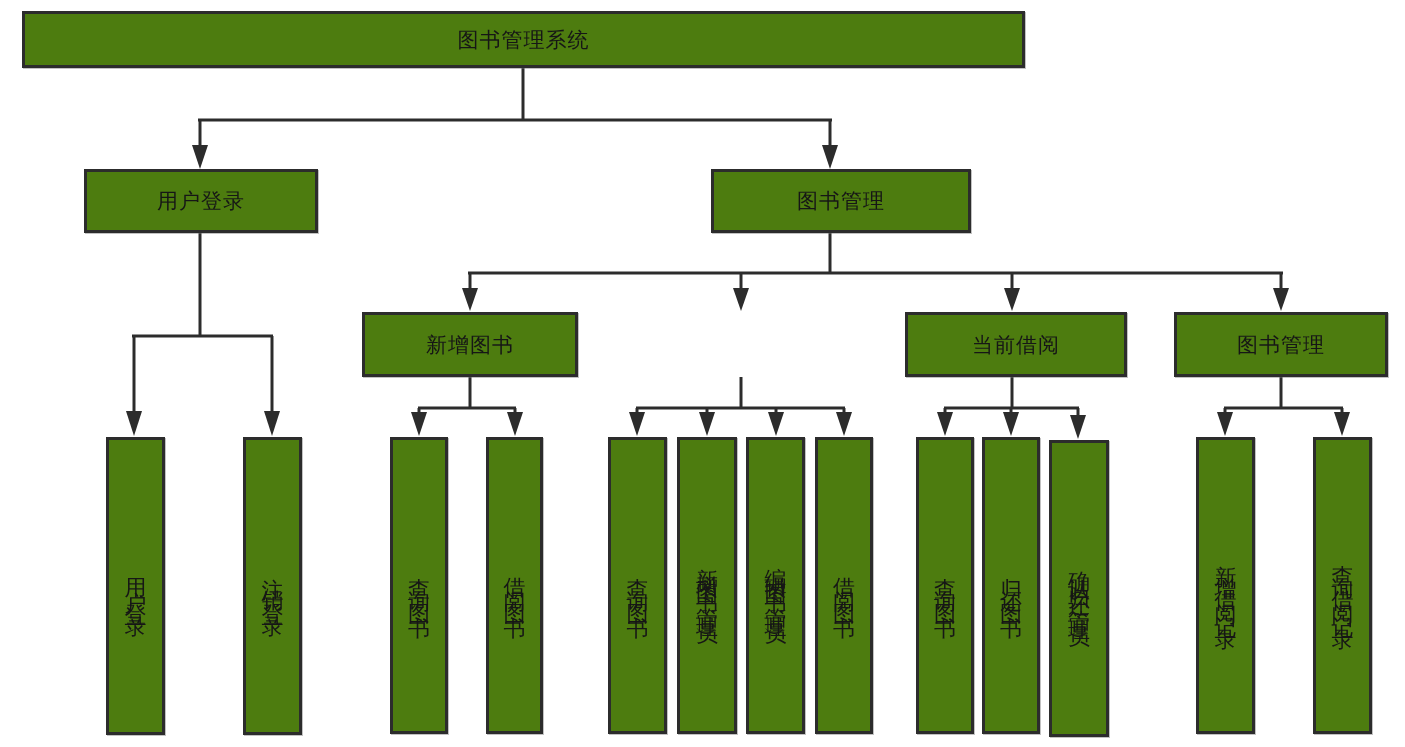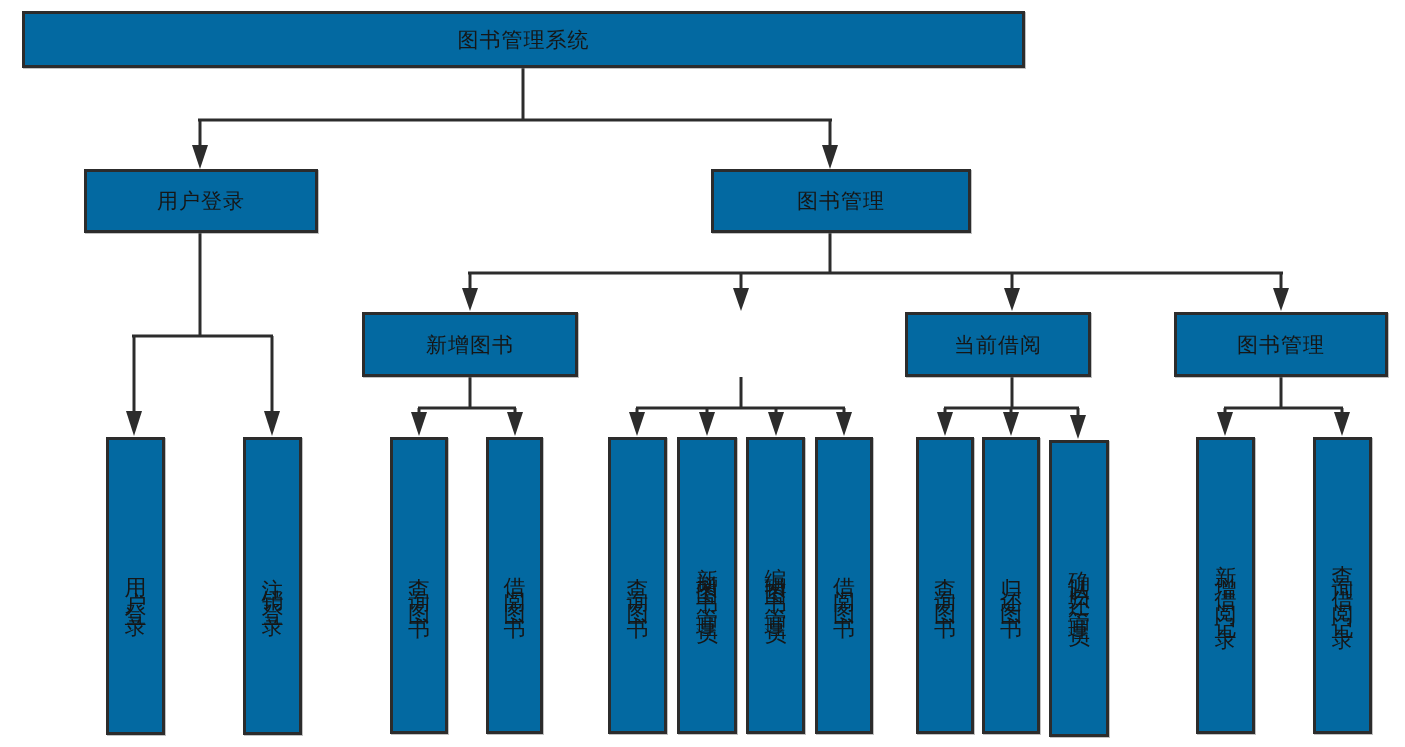--- a/index.html
+++ b/index.html
@@ -18,21 +18,21 @@
   .connectors {
     position: absolute;
     left: 0;
     top: 0;
     width: 1405px;
     height: 747px;
   }
   .box {
     position: absolute;
     box-sizing: border-box;
-    background: #0369a1;
+    background: #4d7c0f;
     border: 3px solid #2c2c2c;
     box-shadow: 1px 1px 0 rgba(120,120,120,.45);
     display: flex;
     align-items: center;
     justify-content: center;
     color: #161616;
   }
   .hbox {
     font-size: 21px;
     letter-spacing: 1px;
@@ -139,21 +139,21 @@
       <polygon points="1334,412 1350,412 1342,436" fill="#2c2c2c" stroke="none"></polygon>
     </g>
   </svg>
 
   <div class="box hbox" style="left:22px; top:11px; width:1003px; height:57px;">图书管理系统</div>
 
   <div class="box hbox" style="left:84px; top:169px; width:234px; height:64px;">用户登录</div>
   <div class="box hbox" style="left:711px; top:169px; width:260px; height:64px;">图书管理</div>
 
   <div class="box hbox" style="left:362px; top:312px; width:216px; height:65px;">新增图书</div>
-  <div class="box hbox" style="left:905px; top:312px; width:186px; height:65px;">当前借阅</div>
+  <div class="box hbox" style="left:905px; top:312px; width:222px; height:65px;">当前借阅</div>
   <div class="box hbox" style="left:1174px; top:312px; width:214px; height:65px;">图书管理</div>
 
   <div class="box vbox" style="left:106px; top:437px; width:59px; height:298px;">用户登录</div>
   <div class="box vbox" style="left:243px; top:437px; width:59px; height:298px;">注销登录</div>
 
   <div class="box vbox" style="left:390px; top:437px; width:58px; height:297px;">查询图书</div>
   <div class="box vbox" style="left:486px; top:437px; width:57px; height:297px;">借阅图书</div>
 
   <div class="box vbox" style="left:608px; top:437px; width:59px; height:297px;">查询图书</div>
   <div class="box vbox long" style="left:677px; top:437px; width:60px; height:297px;">新增图书（管理员）</div>

